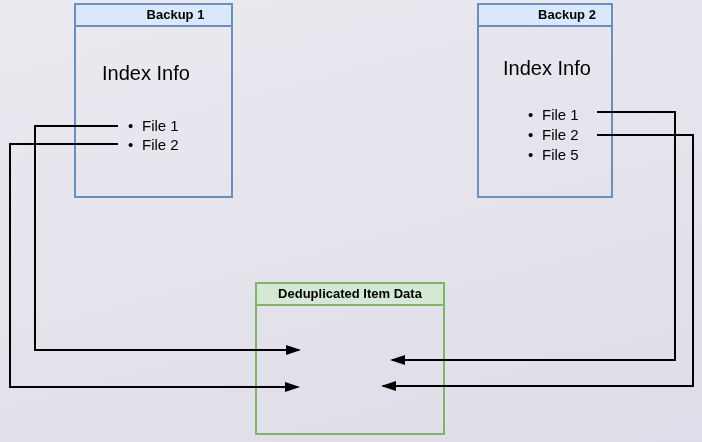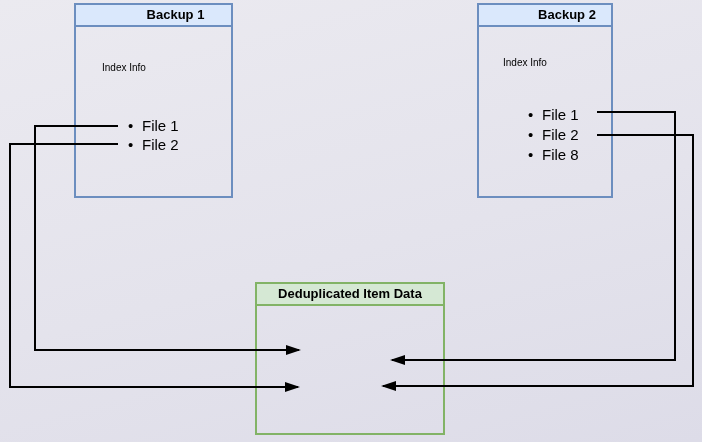--- a/index.html
+++ b/index.html
@@ -37,21 +37,21 @@
     background: var(--backup-header-fill, #dae8fc);
     border-bottom: 2px solid var(--backup-border, #6c8ebf);
     padding-left: 44px;
   }
   .green .node-header {
     background: var(--dedup-header-fill, #d5e8d4);
     border-bottom: 2px solid var(--dedup-border, #82b366);
   }
   .info-label {
     position: absolute;
-    font-size: 10px;
+    font-size: 20px;
     color: var(--text-color, #000000);
     white-space: nowrap;
   }
   ul.file-list {
     position: absolute;
     margin: 0;
     padding: 0;
     list-style: none;
     font-size: 15px;
     color: var(--text-color, #000000);
@@ -104,21 +104,21 @@
       <li>File 2</li>
     </ul>
   </div>
 
   <div class="node blue" id="backup2-box">
     <div class="node-header">Backup 2</div>
     <div class="info-label">Index Info</div>
     <ul class="file-list">
       <li>File 1</li>
       <li>File 2</li>
-      <li>File 8</li>
+      <li>File 5</li>
     </ul>
   </div>
 
   <div class="node green" id="dedup-box">
     <div class="node-header">Deduplicated Item Data</div>
   </div>
 
   <svg class="connector-layer" width="702" height="442" viewBox="0 0 702 442">
     <defs>
       <marker id="arrowhead" markerUnits="userSpaceOnUse" markerWidth="15" markerHeight="10" viewBox="0 0 15 10" refX="13" refY="5" orient="auto">

